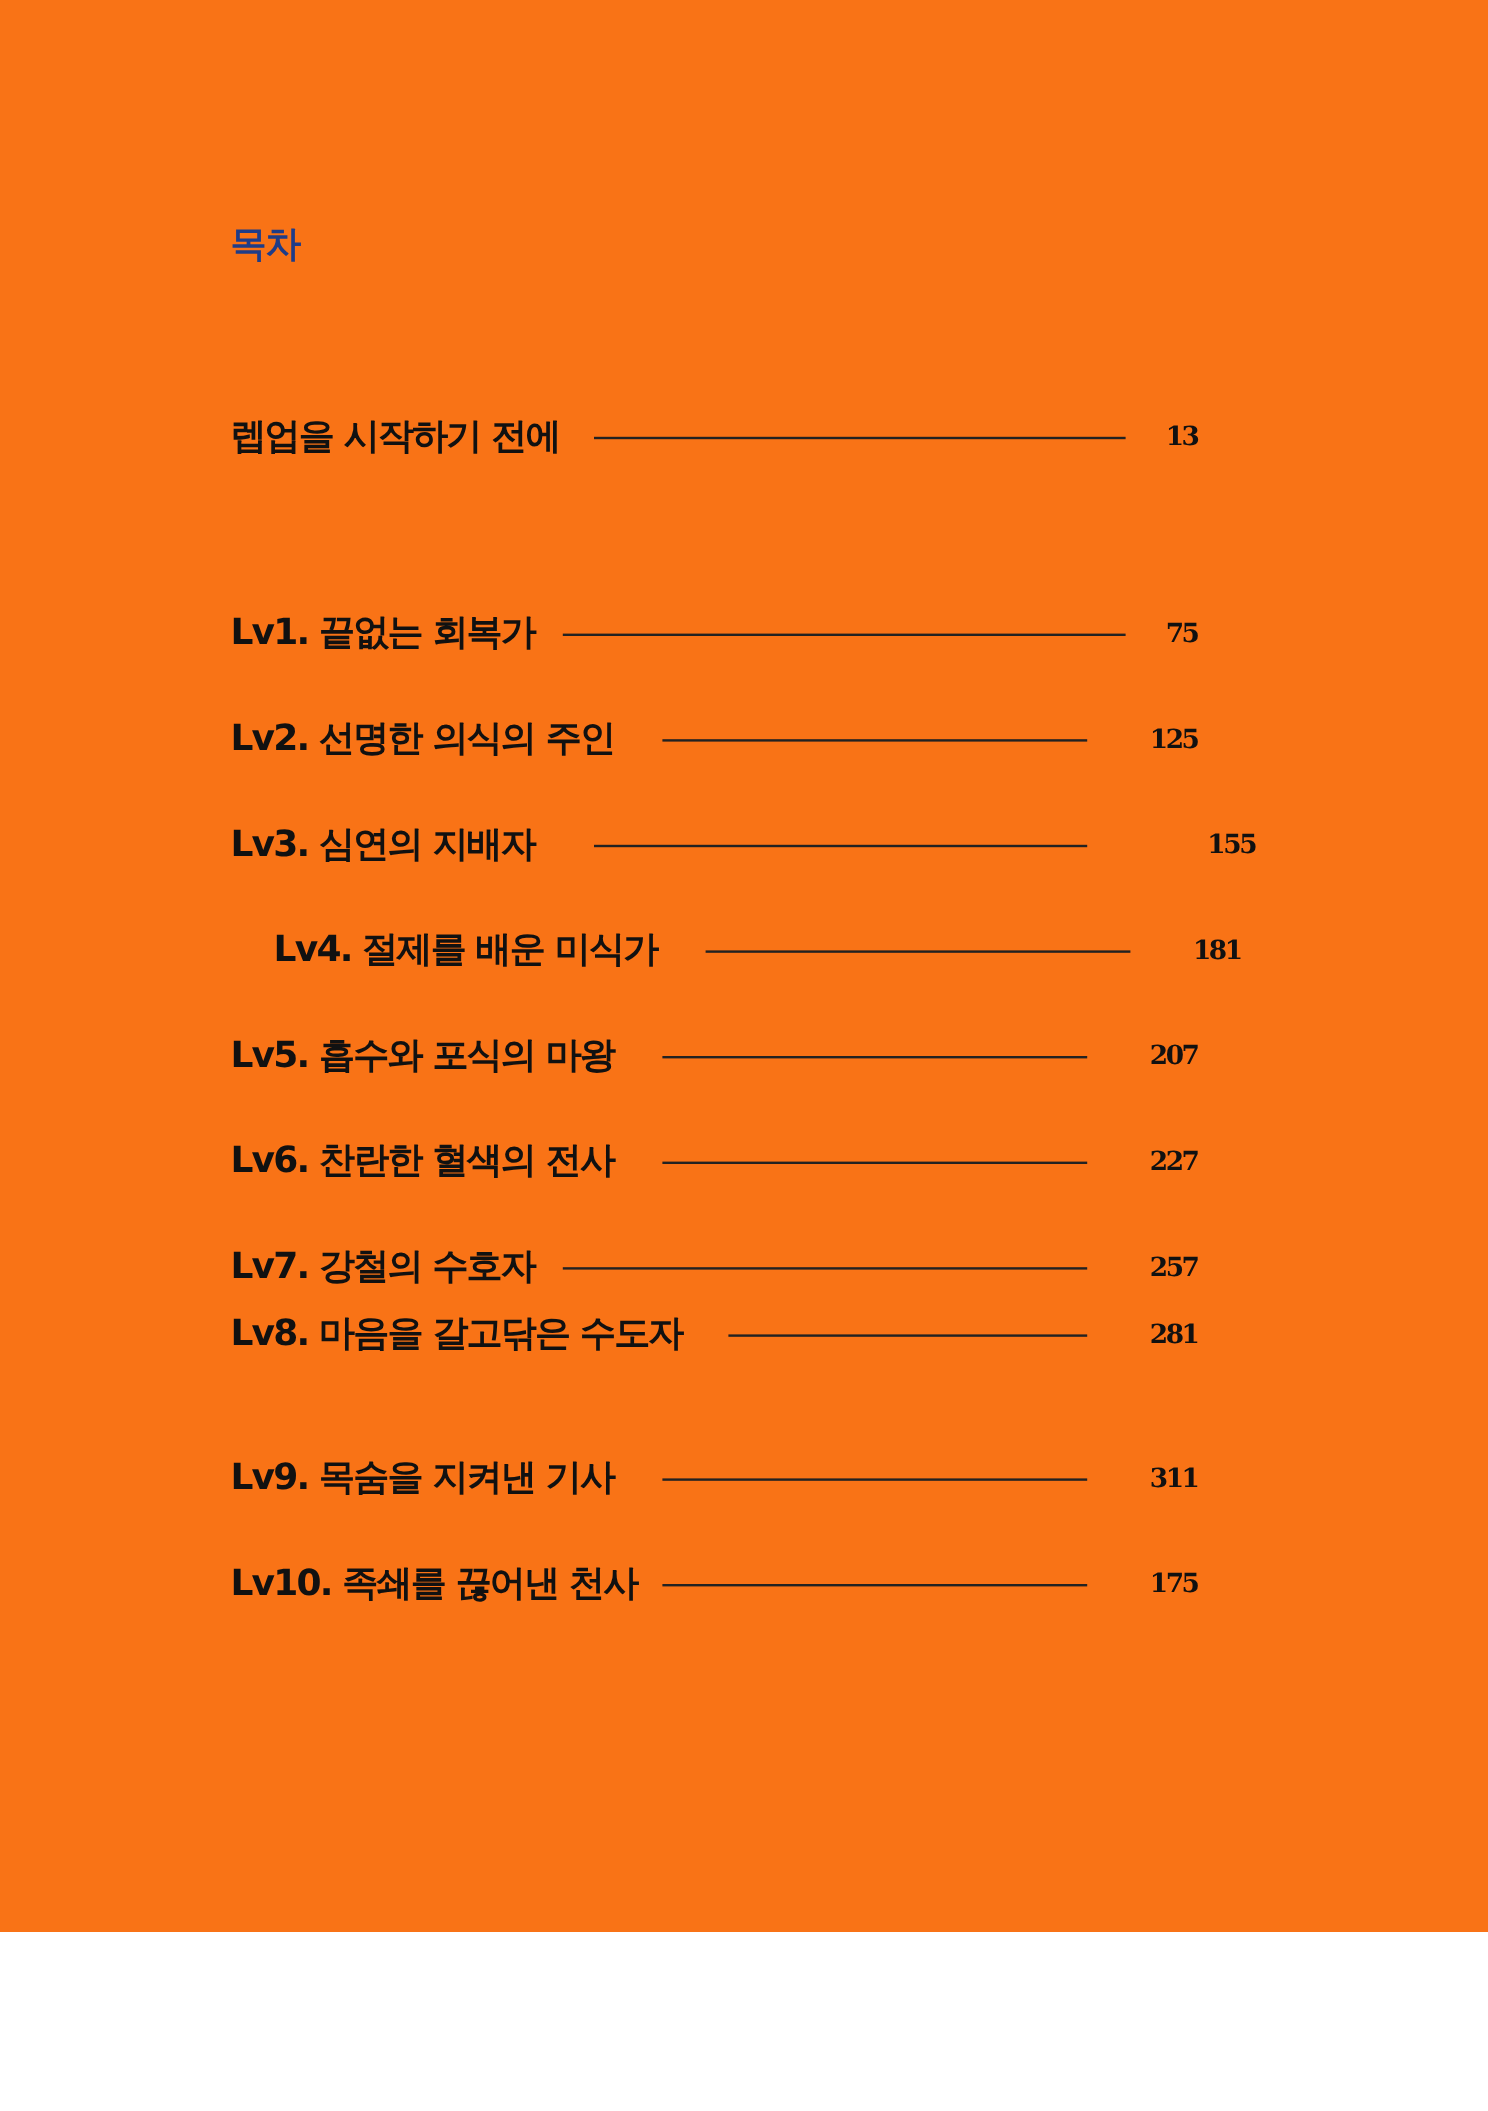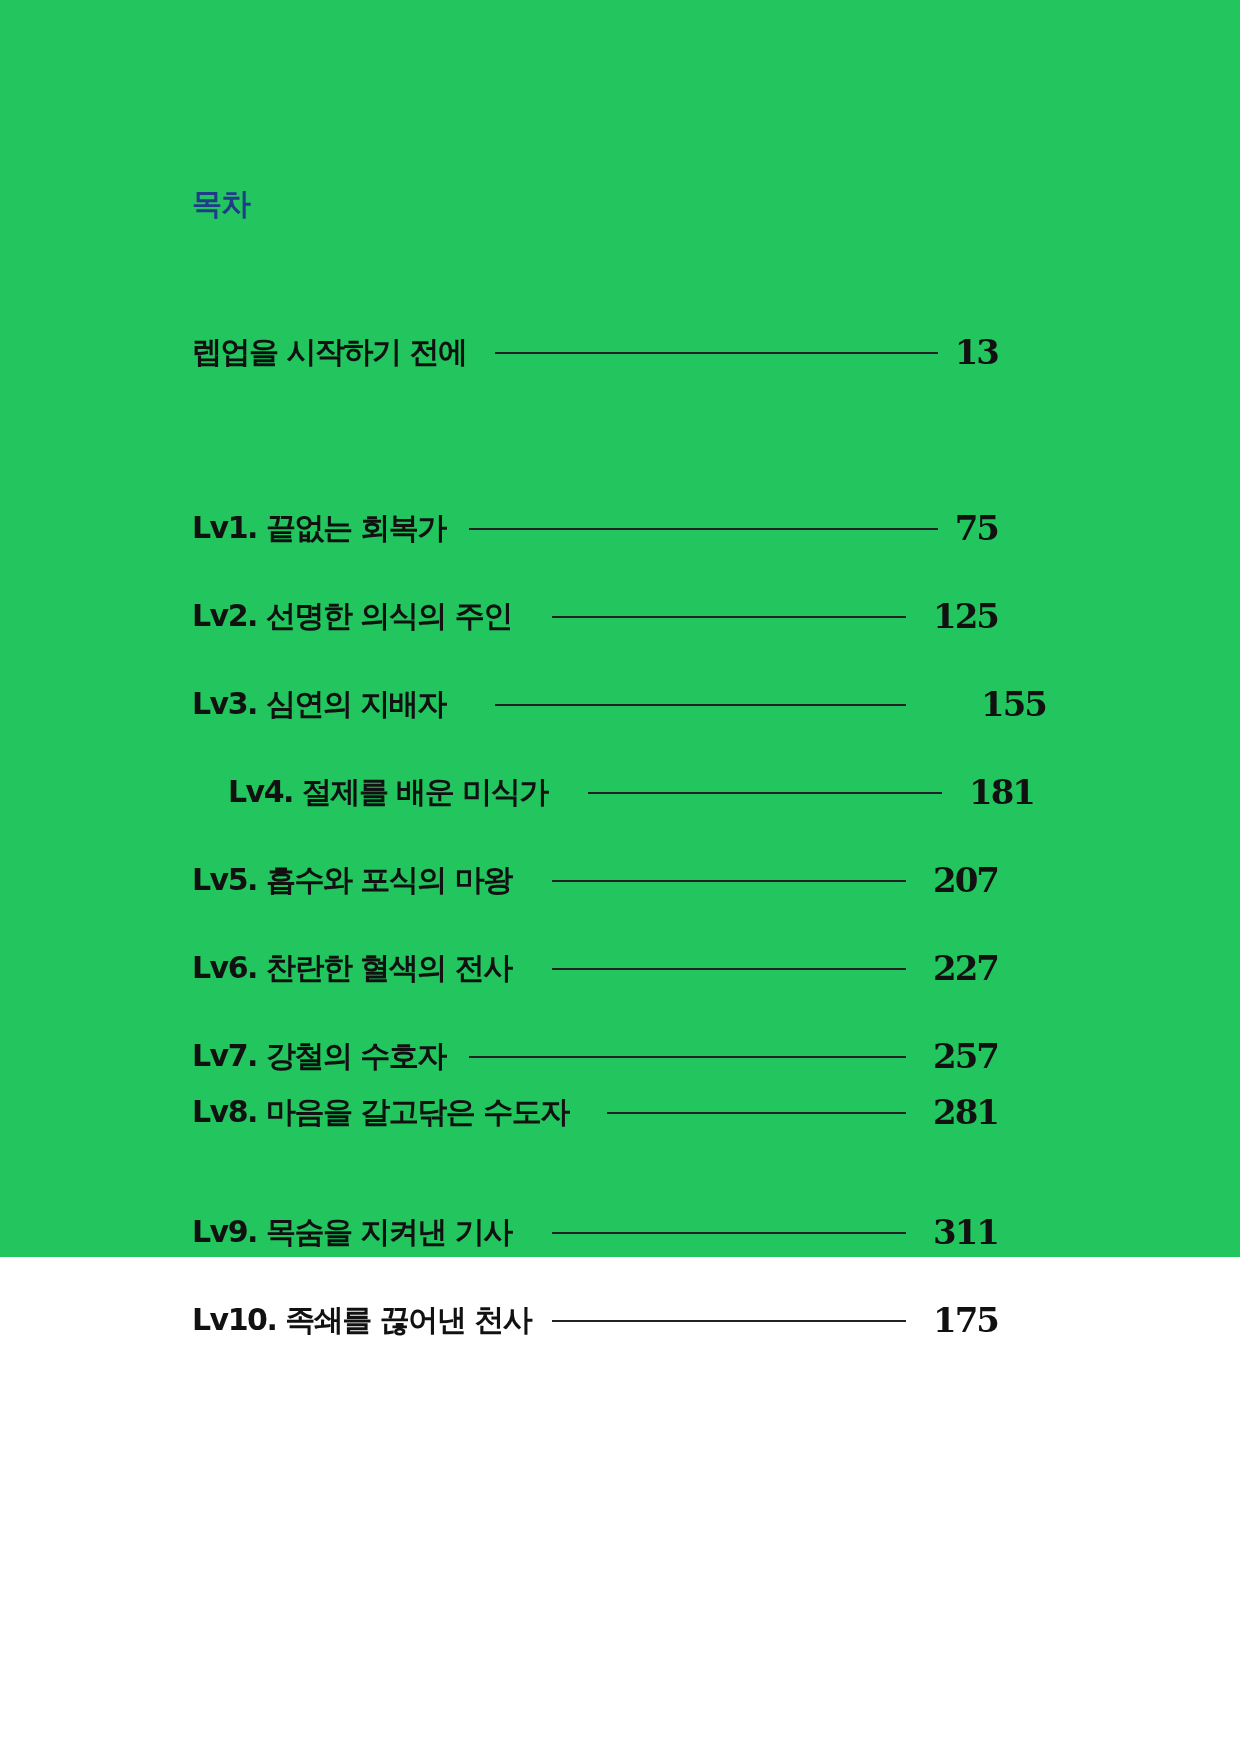--- a/index.html
+++ b/index.html
@@ -1,45 +1,45 @@
 <!DOCTYPE html>
 <html><head>
   <meta charset="utf-8">
   <style>
     html, body { margin: 0; padding: 0; background: #ffffff; }
     body { width: 1240px; height: 1759px; position: relative; overflow: hidden; }
-    .page { position: absolute; left: 0; top: 0; width: 1240px; height: 1257px; background: #22c55e; }
+    .page { position: absolute; left: 0; top: 0; width: 1240px; height: 1610px; background: #f97316; }
     .toc-title {
       position: absolute; left: 192px; top: 186px;
       font-family: "DejaVu Sans", sans-serif; font-weight: bold;
       font-size: 30px; line-height: 36px; color: #1f3c88; letter-spacing: -1px;
     }
     .toc-row { position: absolute; left: 0; width: 1240px; height: 40px; }
     .toc-label {
       position: absolute; left: 192px; top: 0;
       font-family: "DejaVu Sans", sans-serif; font-weight: bold;
       font-size: 30px; line-height: 40px; color: #111; letter-spacing: -1.5px;
       white-space: nowrap;
     }
     .toc-leader { position: absolute; top: 20px; height: 2px; background: #222; }
     .toc-page {
       position: absolute; right: 242px; top: 0;
       font-family: "DejaVu Serif", serif; font-weight: bold;
-      font-size: 34px; line-height: 40px; color: #111; letter-spacing: -2px;
+      font-size: 22px; line-height: 40px; color: #111; letter-spacing: -2px;
       text-align: center; white-space: nowrap;
     }
   </style>
 </head>
 <body>
 
 <div class="page">
 
   <div class="toc-title">목차</div>
 
-  <div class="toc-row" style="top:332px;">
+  <div class="toc-row" style="top:344px;">
     <span class="toc-label">렙업을 시작하기 전에</span>
     <span class="toc-leader" style="left:495px;width:443px;"></span>
     <span class="toc-page">13</span>
   </div>
 
   <div class="toc-row" style="top:508px;">
     <span class="toc-label">Lv1. 끝없는 회복가</span>
     <span class="toc-leader" style="left:469px;width:469px;"></span>
     <span class="toc-page">75</span>
   </div>

